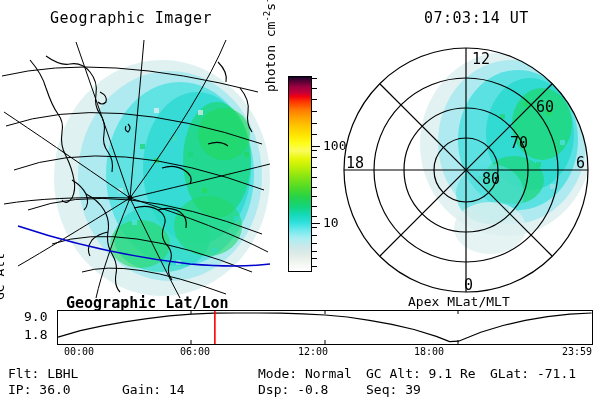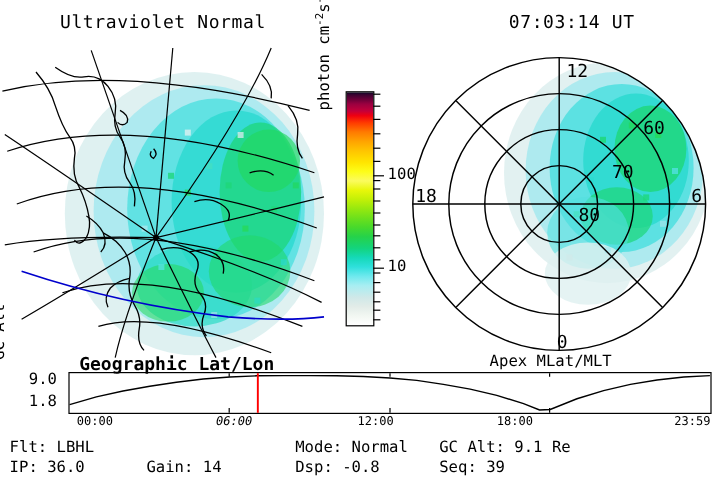--- a/index.html
+++ b/index.html
@@ -45,28 +45,28 @@
   #ylab-rot{position:absolute;left:-8px;top:300px;width:60px;font-size:13px;
             transform:rotate(-90deg);transform-origin:left top;white-space:nowrap;}
   #strip{position:absolute;left:57px;top:310px;width:534px;height:33px;border:1px solid #000;}
   #tick-row{position:absolute;left:0;top:346px;width:600px;height:16px;}
   #tick-row span{position:absolute;font-size:10px;white-space:nowrap;}
 
   .statline{position:absolute;left:0;width:600px;height:16px;font-size:13px;}
   #stat1{top:366px;}
   #stat2{top:382px;}
   .statline span{position:absolute;white-space:nowrap;}
-  .c0{left:8px;}  .c1{left:122px;} .c2{left:246px;}
+  .c0{left:8px;}  .c1{left:122px;} .c2{left:258px;}
   .c3{left:366px;} .c4{left:490px;}
 </style>
 </head>
 <body>
 
 <div class="hdr">
-  <span id="h-title">Ultraviolet Normal</span>
+  <span id="h-title">Geographic Imager</span>
   <span id="h-time">07:03:14 UT</span>
 </div>
 
 <div class="panel" id="geo-panel">
   <svg width="258" height="242" viewBox="0 0 258 242">
     <defs>
       <clipPath id="geoclip">
           <circle cx="122" cy="150" r="205"></circle>
         </clipPath>
       <radialGradient id="aurGrad" cx="0.62" cy="0.42" r="0.62">
@@ -264,29 +264,30 @@
       <line x1="400" y1="29" x2="400" y2="33"></line>
       <line x1="133" y1="0" x2="133" y2="3"></line>
       <line x1="267" y1="0" x2="267" y2="3"></line>
       <line x1="400" y1="0" x2="400" y2="3"></line>
     </g>
   </svg>
 </div>
 
 <div id="tick-row">
     <span style="left: 64px;">00:00</span>
-    <span style="left: 180px; font-style: italic;">06:00</span>
+    <span style="left: 180px;">06:00</span>
     <span style="left: 298px;">12:00</span>
     <span style="left: 414px;">18:00</span>
     <span style="left: auto; right: 8px;">23:59</span>
   </div>
 
 <div class="statline" id="stat1">
     <span class="c0">Flt: LBHL</span>
     <span class="c2">Mode: Normal</span>
     <span class="c3">GC Alt: 9.1 Re</span>
+    <span class="c4">GLat: -71.1</span>
   </div>
 <div class="statline" id="stat2">
     <span class="c0">IP: 36.0</span>
     <span class="c1">Gain: 14</span>
     <span class="c2">Dsp: -0.8</span>
     <span class="c3">Seq: 39</span>
   </div>
 
 </body></html>

